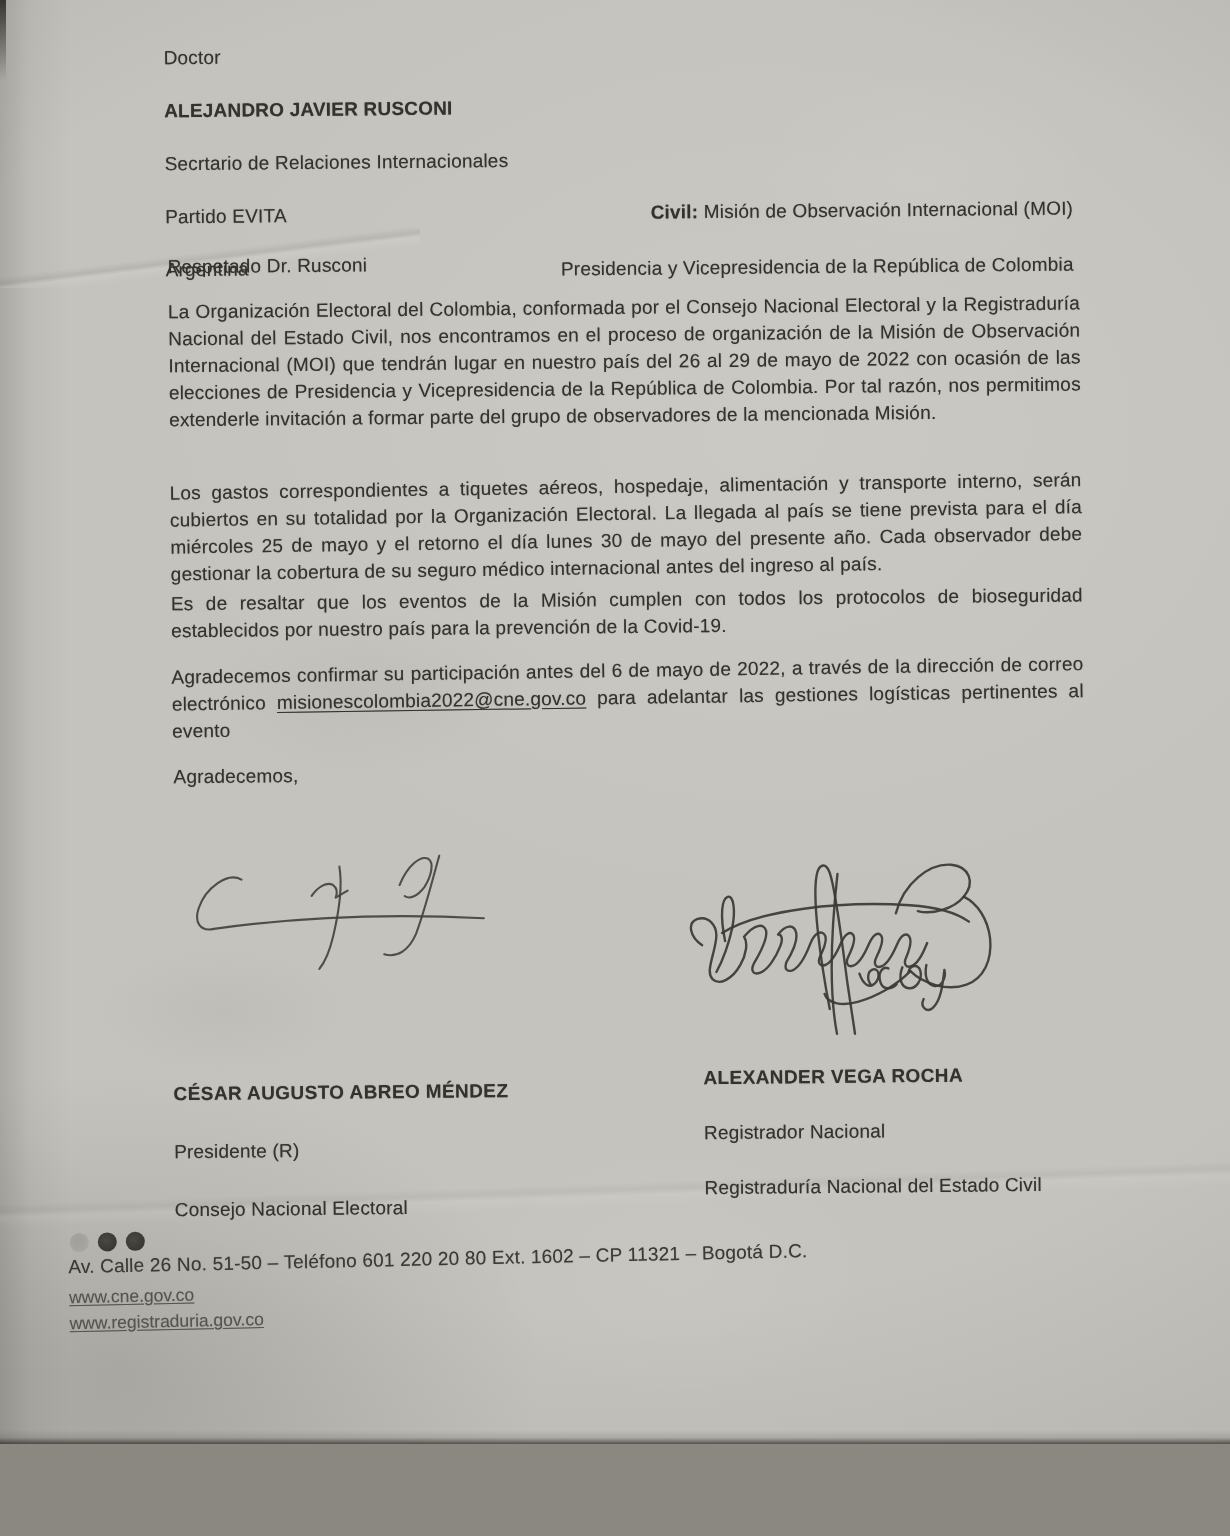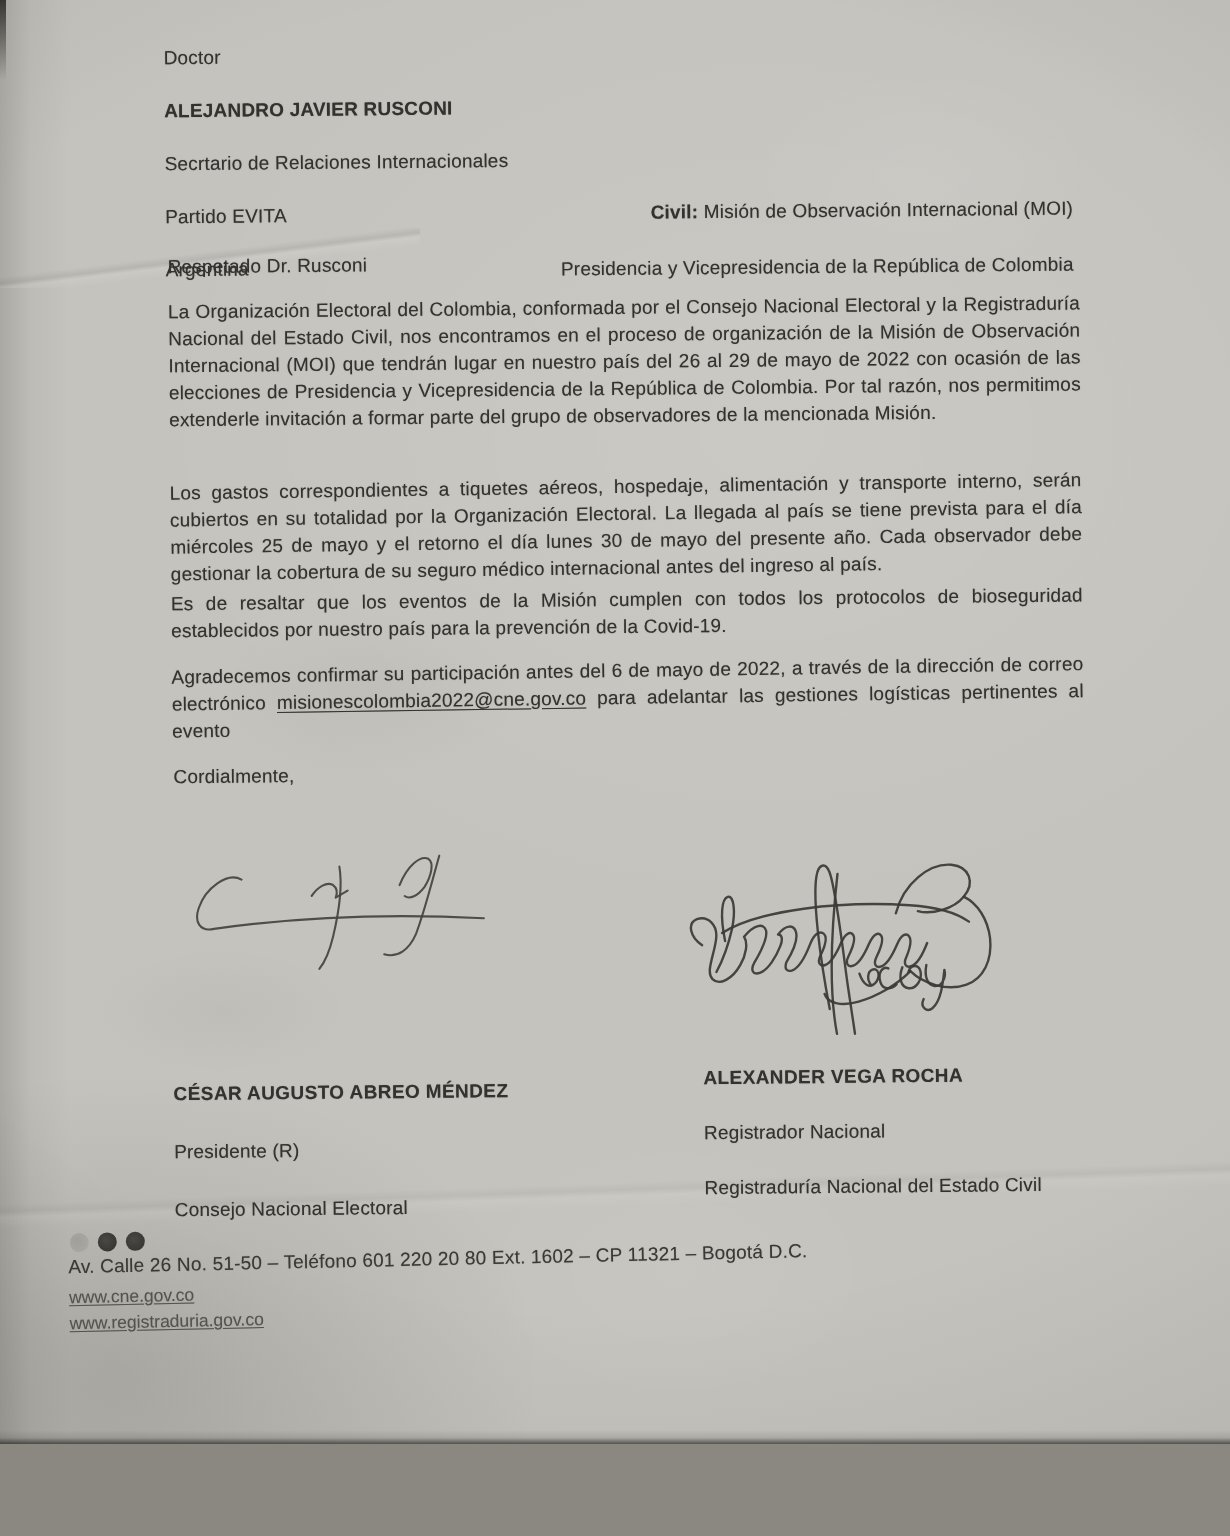--- a/index.html
+++ b/index.html
@@ -128,21 +128,21 @@
     <div class="txt greeting">Respetado Dr. Rusconi</div>
 
     <p class="txt para p1">La Organización Electoral del Colombia, conformada por el Consejo Nacional Electoral y la Registraduría Nacional del Estado Civil, nos encontramos en el proceso de organización de la Misión de Observación Internacional (MOI) que tendrán lugar en nuestro país del 26 al 29 de mayo de 2022 con ocasión de las elecciones de Presidencia y Vicepresidencia de la República de Colombia. Por tal razón, nos permitimos extenderle invitación a formar parte del grupo de observadores de la mencionada Misión.</p>
 
     <p class="txt para p2 tilt-more">Los gastos correspondientes a tiquetes aéreos, hospedaje, alimentación y transporte interno, serán cubiertos en su totalidad por la Organización Electoral. La llegada al país se tiene prevista para el día miércoles 25 de mayo y el retorno el día lunes 30 de mayo del presente año. Cada observador debe gestionar la cobertura de su seguro médico internacional antes del ingreso al país.</p>
 
     <p class="txt para p3">Es de resaltar que los eventos de la Misión cumplen con todos los protocolos de bioseguridad establecidos por nuestro país para la prevención de la Covid-19.</p>
 
     <p class="txt para p4 tilt-more"><span>Agradecemos confirmar su participación antes del 6 de mayo de 2022, a través de la dirección de correo electrónico </span><span class="email-link">misionescolombia2022@cne.gov.co</span><span> para adelantar las gestiones logísticas pertinentes al evento</span></p>
 
-    <div class="txt closing">Cordialmente,</div>
+    <div class="txt closing">Agradecemos,</div>
 
     <svg class="sig-svg sig-left" width="310" height="122" viewBox="0 0 310 122">
       <path class="ink-l" d="M54 28 C40 20 18 36 11 56 C6 70 12 80 26 77 C110 66 200 63 296 69"></path>
       <path class="ink-l" d="M124 45 C130 36 139 31 145 34 C149 37 150 42 148 47 L160 40"></path>
       <path class="ink-l" d="M152 16 C155 35 151 62 145 86 C141 102 136 112 131 118"></path>
       <path class="ink-l" d="M212 35 C220 16 233 5 241 9 C247 13 244 26 237 37 C230 46 222 50 217 46"></path>
       <path class="ink-l" d="M252 6 C246 26 238 58 228 84 C221 100 209 108 196 104"></path>
     </svg>
 
     <svg class="sig-svg sig-right" width="330" height="195" viewBox="0 0 330 195">

